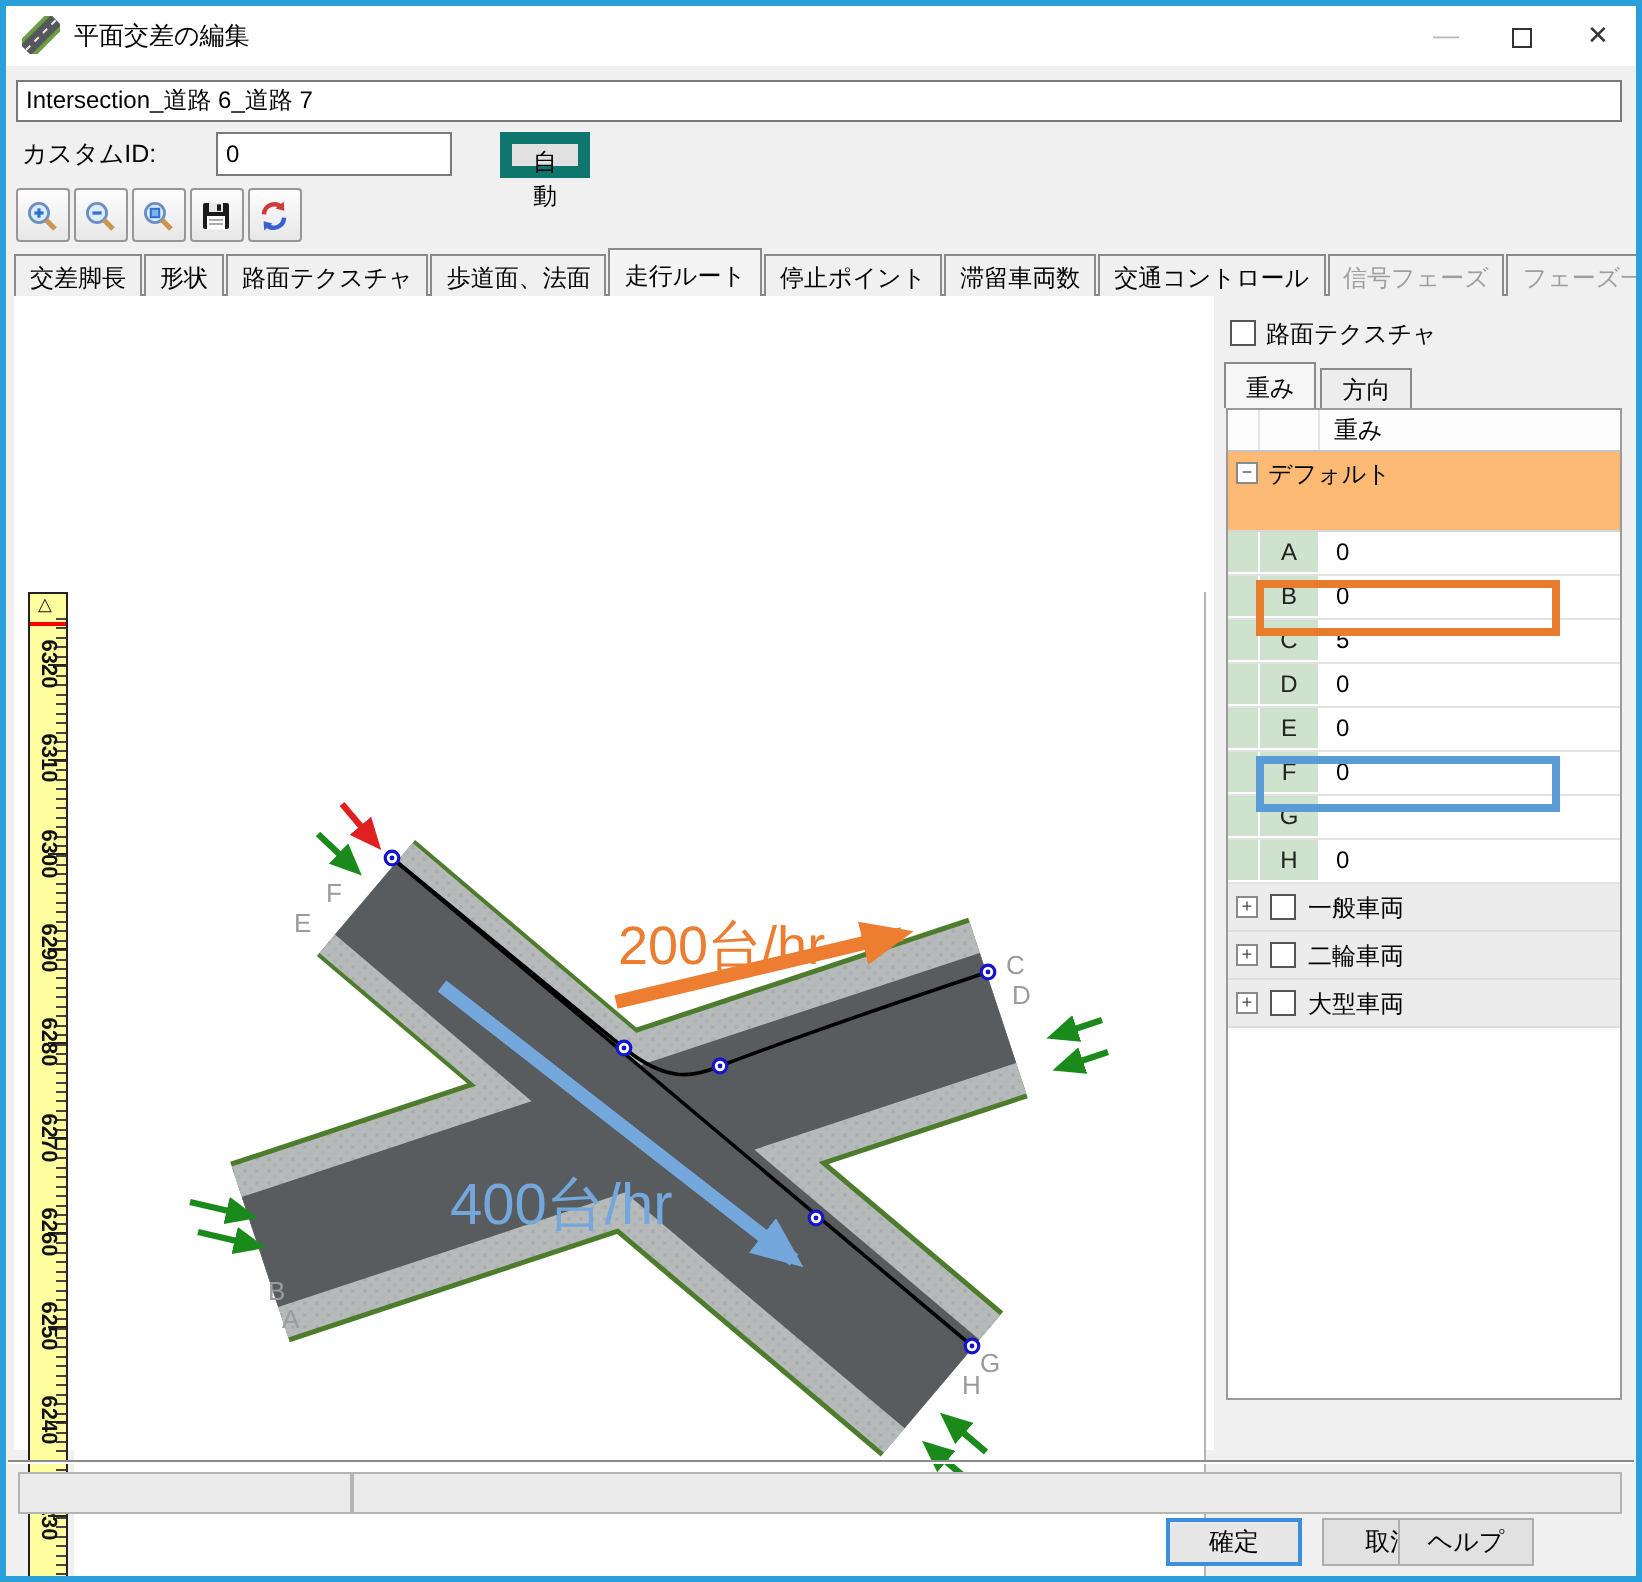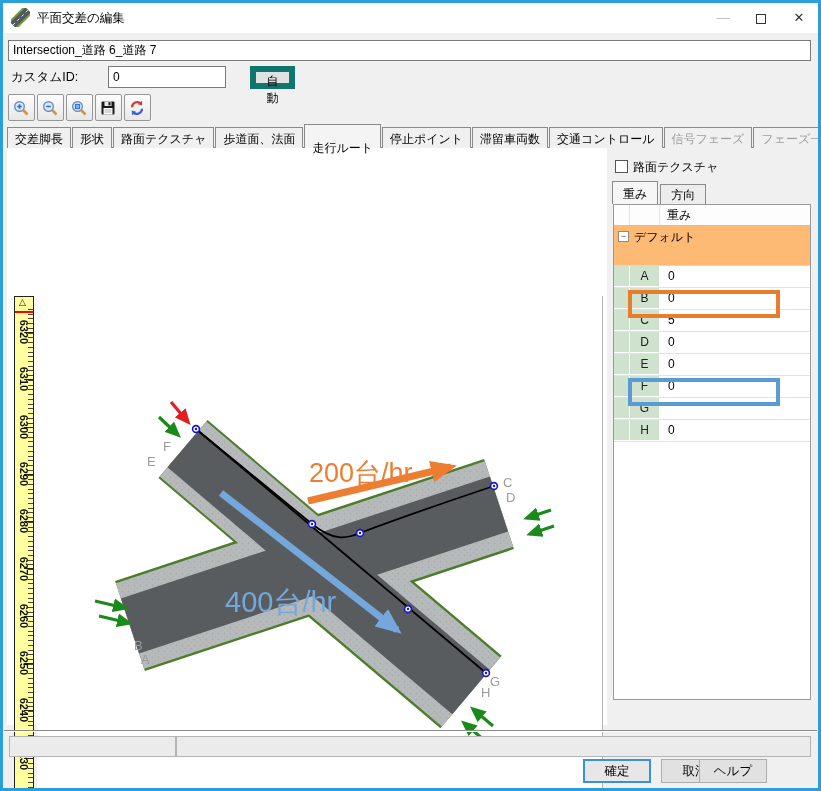--- a/index.html
+++ b/index.html
@@ -23,21 +23,21 @@
   .auto-btn { position:absolute; left:247px; top:63px; width:45px; height:23px; background:#e1e1e1; border:6px solid #0f766e; font-size:12px; font-family:inherit; }
 
   
   .toolbar { position:absolute; left:5px; top:91px; height:27px; display:flex; gap:2px; }
   .tbtn { width:27px; height:27px; background:linear-gradient(#fdfdfd,#e7e7e7); border:1px solid #979797; border-radius:2px; padding:3px; }
   .tbtn svg { width:18px; height:18px; display:block; }
 
   
   .tabbar { position:absolute; left:4px; top:121px; height:24px; display:flex; align-items:flex-end; z-index:3; }
   .tab { height:21px; padding:3px 7px 2px 7px; border:1px solid #8a8a8a; border-bottom:none; background:#f0f0f0; margin-right:1px; font-size:12px; white-space:nowrap; }
-  .tab.active { height:24px; padding-top:15px; background:#f4f4f4; position:relative; z-index:4; }
+  .tab.active { height:24px; padding-top:5px; background:#f4f4f4; position:relative; z-index:4; }
   .tab.disabled { color:#9e9e9e; }
   .page-line { position:absolute; left:4px; top:144px; width:806px; height:1px; background:#8a8a8a; z-index:2; }
 
   
   .canvas-zone { position:absolute; left:4px; top:145px; width:600px; height:577px; background:#ffffff; }
   .vruler { position:absolute; left:7px; top:148px; width:20px; height:552px; background:#ffffa0; border:1px solid #222; overflow:hidden; }
   .vruler .minor { position:absolute; right:0; top:12px; bottom:12px; width:5px; background:repeating-linear-gradient(to bottom,#444 0 1px,transparent 1px 4.73px); }
   .vruler .major { position:absolute; right:0; top:35px; height:478px; width:9px; background:repeating-linear-gradient(to bottom,#222 0 1px,transparent 1px 47.3px); }
   .vruler .vlabel { position:absolute; left:-6px; width:30px; text-align:center; font-size:11px; font-weight:bold; transform:rotate(90deg); color:#111; }
   .vruler .cursor { position:absolute; left:0; top:14px; width:100%; height:2px; background:#ff0000; }
@@ -339,20 +339,25 @@
             <div class="wt-row wt-r">
               <div class="c0"></div>
               <div class="c1">G</div>
             </div>
             <div class="wt-row wt-r">
               <div class="c0"></div>
               <div class="c1">H</div>
               <div class="c2">0</div>
             </div>
           </div>
+        <div id="wtveh">
+            <div class="wt-veh"><span class="xbox">+</span><span class="cb"></span><span class="vlbl">一般車両</span></div>
+            <div class="wt-veh"><span class="xbox">+</span><span class="cb"></span><span class="vlbl">二輪車両</span></div>
+            <div class="wt-veh"><span class="xbox">+</span><span class="cb"></span><span class="vlbl">大型車両</span></div>
+          </div>
       <div class="hlbox" style="top: 85px; border-color: rgb(232, 125, 46);"></div>
           <div class="hlbox" style="top: 173px; border-color: rgb(91, 155, 213);"></div>
         </div>
     </div>
   </div>
 
   <div class="content-bline"></div>
   <div class="statusbar">
     <div class="sb-cell sb1"></div>
     <div class="sb-cell sb2"></div>

